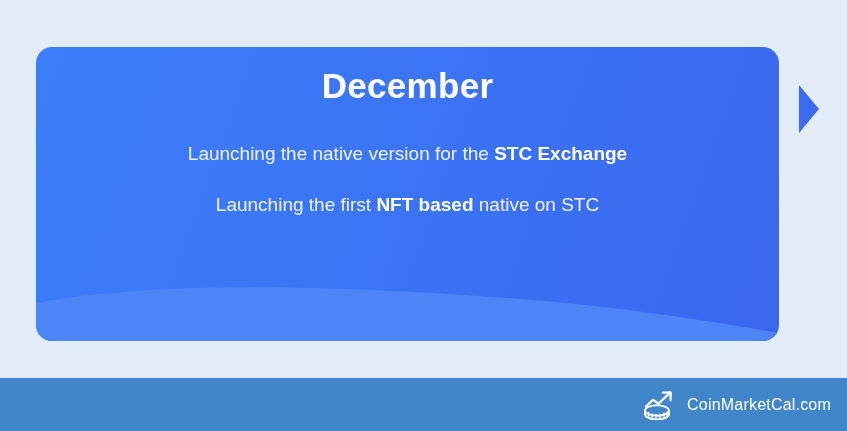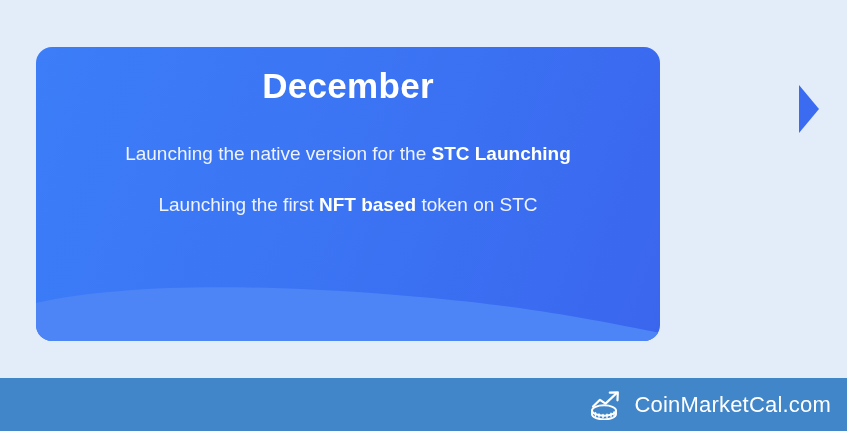--- a/index.html
+++ b/index.html
@@ -13,21 +13,21 @@
     font-family: "Liberation Sans", sans-serif;
     overflow: hidden;
     position: relative;
   }
 
   
   .card-wrap {
     position: absolute;
     left: 36px;
     top: 47px;
-    width: 624px;
+    width: 743px;
     height: 294px;
   }
   .card {
     position: absolute;
     inset: 0;
     border-radius: 16px;
     background: linear-gradient(110deg, #3c7df8 0%, #3b75f4 45%, #3a66ee 100%);
     overflow: hidden;
   }
   .card-wave {
@@ -117,21 +117,21 @@
     width: 34px;
     height: 30px;
     flex: none;
   }
   .brand-icon svg {
     display: block;
     width: 100%;
     height: 100%;
   }
   .brand-text {
-    font-size: 22px;
+    font-size: 16px;
     color: #ffffff;
     letter-spacing: 0.2px;
     white-space: nowrap;
   }
 </style>
 </head>
 <body>
 
 <div class="card-wrap">
 
@@ -148,26 +148,26 @@
       <path d="M0,0 L20,24 L0,48 Z" fill="#3a6bf1"></path>
     </svg>
   </div>
 
   <div class="card-content">
     <div class="card-title">December</div>
 
     <div class="milestones">
 
       <div class="milestone">
-        <span>Launching the native version for the </span><b>STC Launching</b><span></span>
+        <span>Launching the native version for the </span><b>STC Exchange</b><span></span>
       </div>
 
 
       <div class="milestone">
-        <span>Launching the first </span><b>NFT based</b><span> token on STC</span>
+        <span>Launching the first </span><b>NFT based</b><span> native on STC</span>
       </div>
 
     </div>
   </div>
 </div>
 
 <div class="footer">
   <div class="footer-brand">
     <span class="brand-icon">
       <svg viewBox="0 0 34 30" aria-hidden="true">

